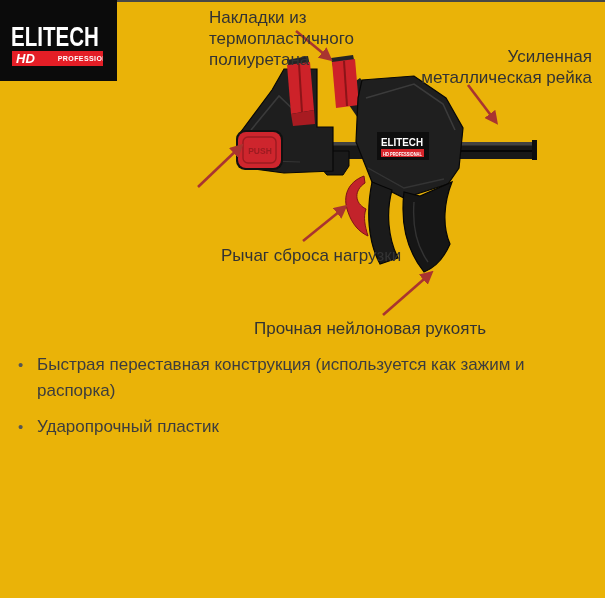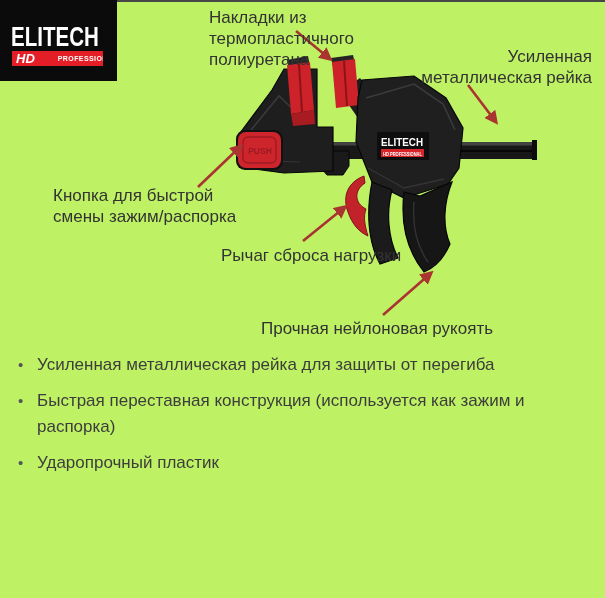--- a/index.html
+++ b/index.html
@@ -1,17 +1,17 @@
 <!DOCTYPE html>
 <html><head>
 <meta charset="utf-8">
 <style>
   html,body{margin:0;padding:0;background:#ffffff;}
   .page{
-    position:relative;width:605px;height:598px;background:#bef264;
+    position:relative;width:605px;height:598px;background:#eab308;
     font-family:"Liberation Sans","DejaVu Sans",sans-serif;overflow:hidden;
   }
   .top-line{position:absolute;left:0;top:0;width:605px;height:2px;background:#474747;}
   
   .logo{position:absolute;left:0;top:0;width:117px;height:81px;background:#0b0b0b;}
   .logo-brand{
     position:absolute;left:11px;top:24px;color:#ffffff;font-weight:bold;
     font-size:27px;line-height:1;white-space:nowrap;
     transform:scaleX(.76);transform-origin:left top;letter-spacing:0px;
   }
@@ -20,21 +20,21 @@
     display:flex;align-items:center;overflow:hidden;gap:20px;
   }
   .logo-hd{font-style:italic;font-weight:bold;color:#fff;font-size:13px;line-height:1;margin-left:4px;}
   .logo-pro{font-weight:bold;color:#fff;font-size:7px;line-height:1;margin-left:3px;letter-spacing:.4px;}
   
   .ann{position:absolute;font-size:17px;line-height:21px;color:#333333;}
   .ann-pads{left:209px;top:7px;width:246px;}
   .ann-rail{right:13px;top:46px;width:200px;text-align:right;}
   .ann-button{left:53px;top:185px;width:216px;}
   .ann-lever{left:193px;top:245px;white-space:nowrap;margin-left:28px;}
-  .ann-handle{left:261px;top:318px;white-space:nowrap;}
+  .ann-handle{left:254px;top:318px;white-space:nowrap;}
   
   .diagram{position:absolute;left:0;top:0;width:605px;height:350px;}
   
   .features{
     position:absolute;left:18px;top:352px;width:560px;margin:0;padding:0;list-style:none;
   }
   .features li{
     position:relative;padding-left:19px;margin:0 0 10px 0;max-width:505px;
     font-size:17px;line-height:26px;color:#3d3d3d;
   }
@@ -124,22 +124,20 @@
       <line x1="296" y1="31" x2="330" y2="59" marker-end="url(#ah)"></line>
       <line x1="468" y1="85" x2="496" y2="122" marker-end="url(#ah)"></line>
       <line x1="198" y1="187" x2="241" y2="146" marker-end="url(#ah)"></line>
       <line x1="303" y1="241" x2="345" y2="207" marker-end="url(#ah)"></line>
       <line x1="383" y1="315" x2="431" y2="273" marker-end="url(#ah)"></line>
     </g>
   </svg>
 
   <div class="ann ann-pads">Накладки из термопластичного полиуретана</div>
   <div class="ann ann-rail">Усиленная металлическая рейка</div>
-  <div class="ann ann-button">Кнопка для быстрой смены зажим/распорка</div>
   <div class="ann ann-lever">Рычаг сброса нагрузки</div>
   <div class="ann ann-handle">Прочная нейлоновая рукоять</div>
 
   <ul class="features">
-    <li>Усиленная металлическая рейка для защиты от перегиба</li>
     <li>Быстрая переставная конструкция (используется как зажим и распорка)</li>
     <li>Ударопрочный пластик</li>
   </ul>
 </div>
 
 </body></html>

